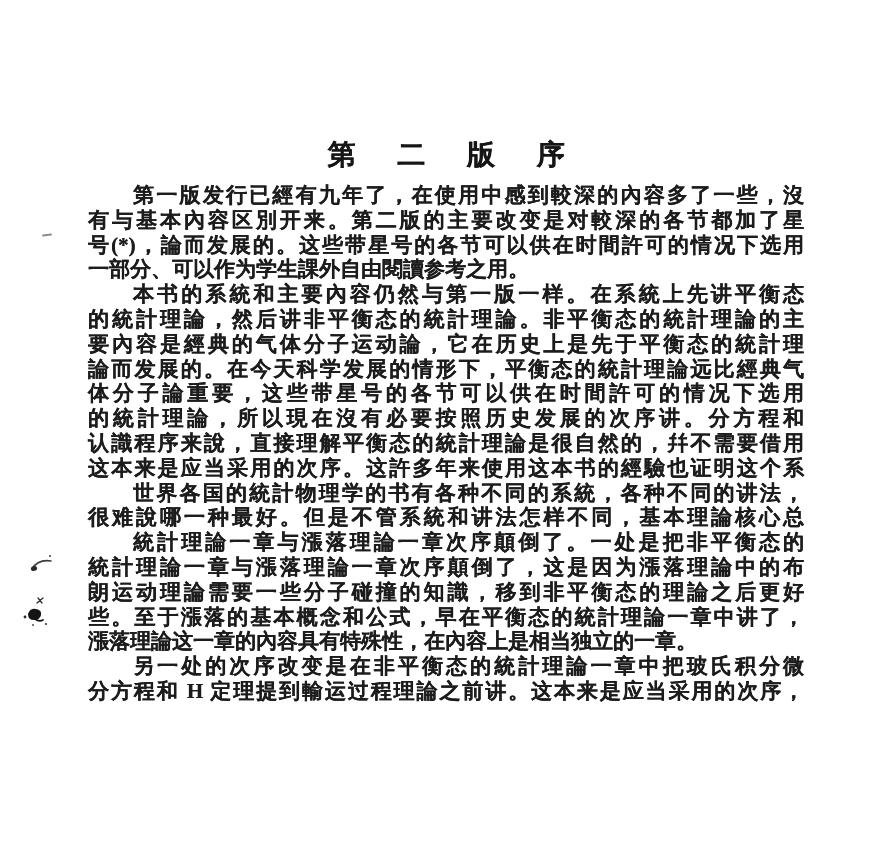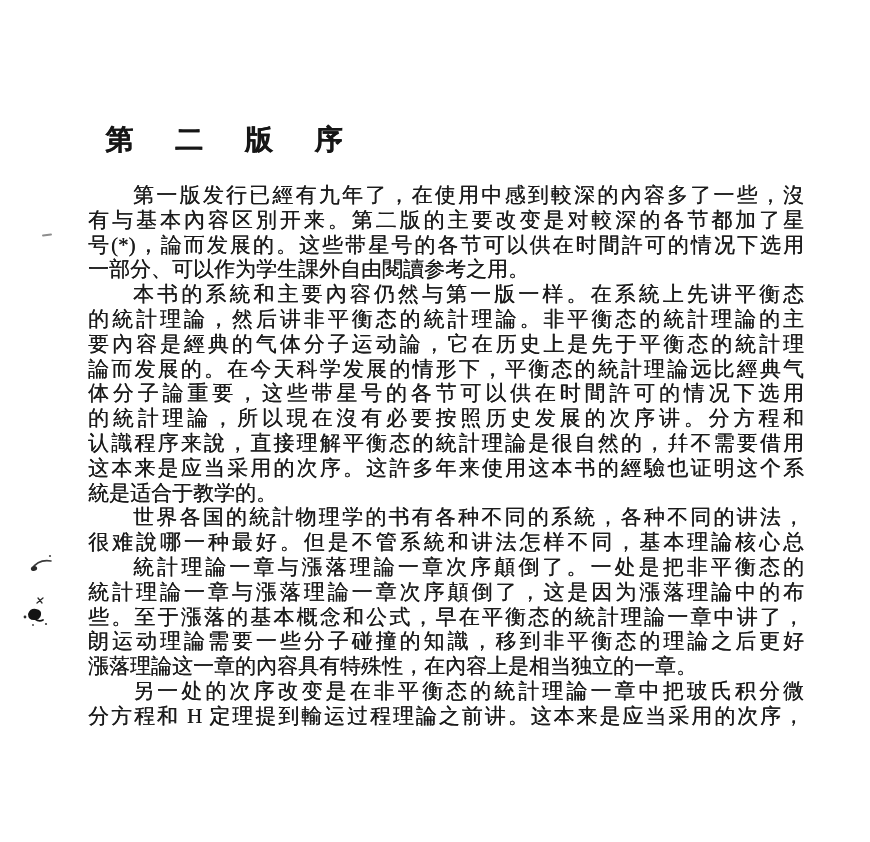--- a/index.html
+++ b/index.html
@@ -11,42 +11,43 @@
     position: relative;
     width: 870px;
     height: 842px;
     background: #ffffff;
     overflow: hidden;
     font-family: "Liberation Serif", "DejaVu Serif", serif;
     color: #1d1d1d;
   }
   .title {
     position: absolute;
-    top: 121px;
+    top: 136px;
     left: 88px;
     width: 716px;
+    text-align: center;
     font-size: 28px;
     font-weight: bold;
     letter-spacing: 0.62em;
     text-indent: 0.62em; 
     color: #161616;
     white-space: nowrap;
     text-shadow: 0.4px 0 0 currentColor;
   }
   .text-block {
     position: absolute;
     top: 183px;
     left: 88px;
     width: 716px;
     font-size: 21px;
     line-height: 24.8px;
     color: #1c1c1c;
     text-shadow: 0.3px 0 0 currentColor;
   }
-  .para { margin: 0; padding: 0; }
+  .para { margin: 0; padding: 0; font-weight: bold; }
   .line {
     text-align: justify;
     text-justify: inter-character;
     text-align-last: left;
     white-space: nowrap;
     height: 24.8px;
     overflow: visible;
   }
   .line.fill { text-align-last: justify; white-space: normal; }
   .line.indent { text-indent: 45px; }
@@ -79,31 +80,30 @@
       </div>
       <div class="para">
         <div class="line fill indent">本书的系統和主要內容仍然与第一版一样。在系統上先讲平衡态</div>
         <div class="line fill">的統計理論，然后讲非平衡态的統計理論。非平衡态的統計理論的主</div>
         <div class="line fill">要內容是經典的气体分子运动論，它在历史上是先于平衡态的統計理</div>
         <div class="line fill">論而发展的。在今天科学发展的情形下，平衡态的統計理論远比經典气</div>
         <div class="line fill">体分子論重要，这些带星号的各节可以供在时間許可的情况下选用</div>
         <div class="line fill">的統計理論，所以現在沒有必要按照历史发展的次序讲。分方程和</div>
         <div class="line fill">认識程序来說，直接理解平衡态的統計理論是很自然的，幷不需要借用</div>
         <div class="line fill">这本来是应当采用的次序。这許多年来使用这本书的經驗也证明这个系</div>
-        <div class="line">統是适合于教学的。</div>
       </div>
       <div class="para">
         <div class="line fill indent">世界各国的統計物理学的书有各种不同的系統，各种不同的讲法，</div>
         <div class="line fill">很难說哪一种最好。但是不管系統和讲法怎样不同，基本理論核心总</div>
       </div>
       <div class="para">
         <div class="line fill indent">統計理論一章与漲落理論一章次序顛倒了。一处是把非平衡态的</div>
         <div class="line fill">統計理論一章与漲落理論一章次序顛倒了，这是因为漲落理論中的布</div>
+        <div class="line fill">朗运动理論需要一些分子碰撞的知識，移到非平衡态的理論之后更好</div>
         <div class="line fill">些。至于漲落的基本概念和公式，早在平衡态的統計理論一章中讲了，</div>
-        <div class="line fill">朗运动理論需要一些分子碰撞的知識，移到非平衡态的理論之后更好</div>
         <div class="line">漲落理論这一章的內容具有特殊性，在內容上是相当独立的一章。</div>
       </div>
       <div class="para">
         <div class="line fill indent">另一处的次序改变是在非平衡态的統計理論一章中把玻氏积分微</div>
         <div class="line fill">分方程和 H 定理提到輸运过程理論之前讲。这本来是应当采用的次序，</div>
       </div>
     </div>
 
   <div class="artifact" id="small-dash"></div>
 

